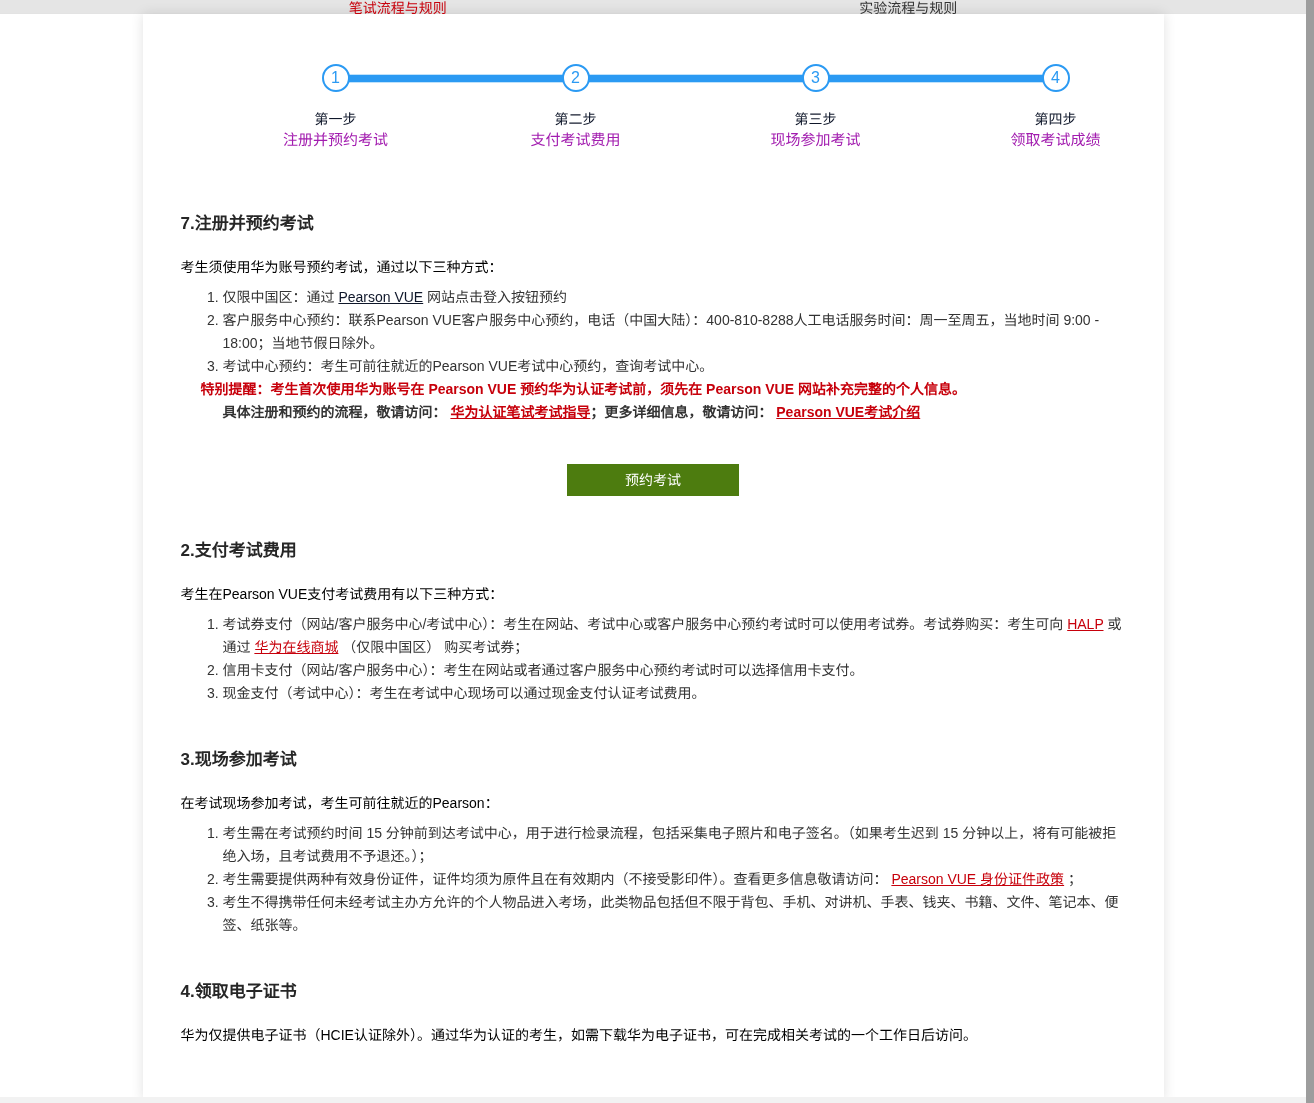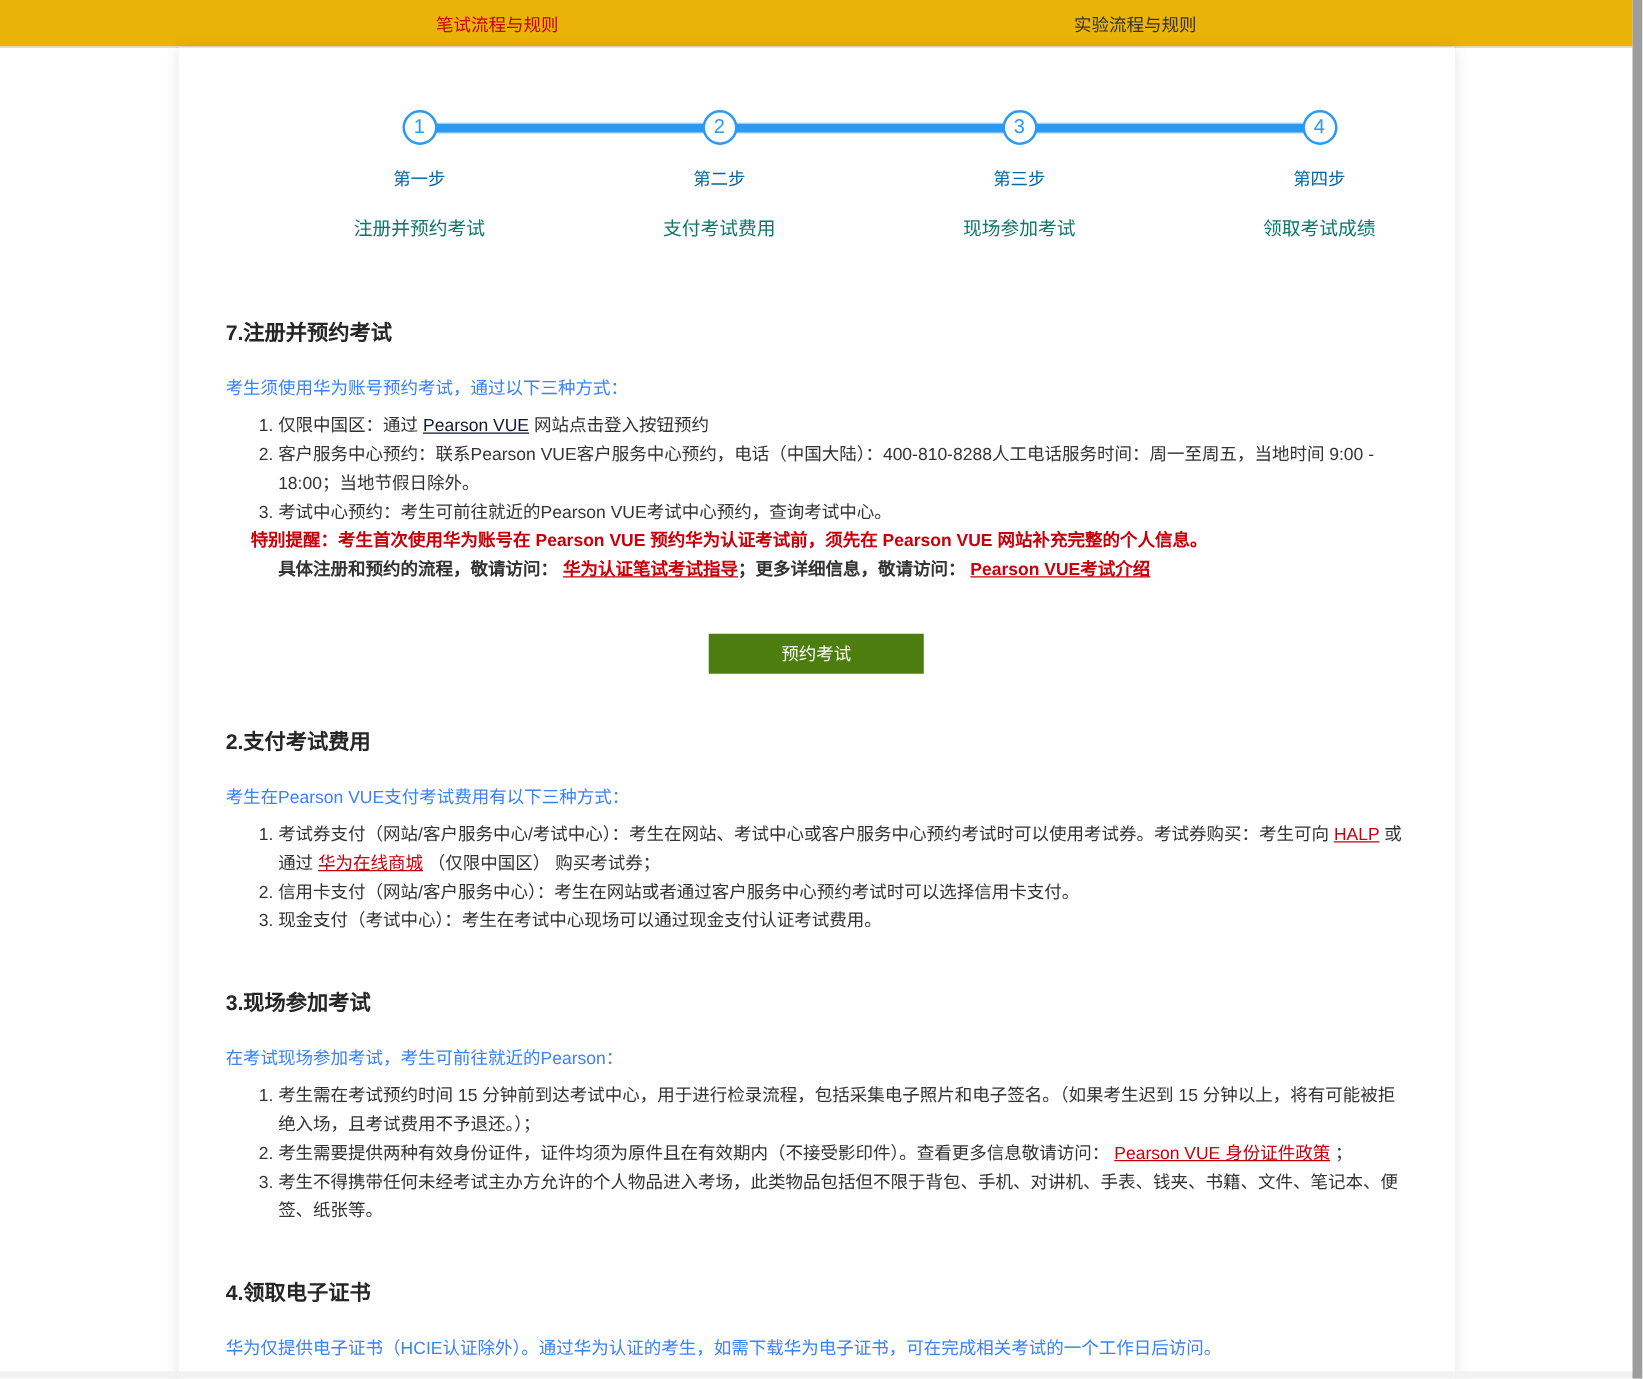--- a/index.html
+++ b/index.html
@@ -9,22 +9,22 @@
     background: #ffffff;
     color: #333333;
     font-size: 14px;
     position: relative;
   }
   .page { width: 1306px; position: relative; }
 
   
   .topbar {
     width: 100%;
-    height: 38px;
-    background: #eab308;
+    height: 14px;
+    background: #e5e5e5;
     border-bottom: 1px solid #e3e3e3;
   }
   .topbar-inner {
     width: 1021px;
     margin: 0 auto;
     height: 100%;
     display: flex;
   }
   .tab {
     flex: 1;
@@ -74,31 +74,31 @@
     margin: 0 auto;
     border: 2px solid #2b9af3;
     border-radius: 50%;
     background: #ffffff;
     color: #2b9af3;
     font-size: 16px;
     line-height: 24px;
     text-align: center;
     z-index: 2;
   }
-  .step-sub { margin-top: 16px; font-size: 14px; color: #0369a1; }
-  .step-title { margin-top: 19px; font-size: 15px; color: #0f766e; }
+  .step-sub { margin-top: 16px; font-size: 14px; color: #0f172a; }
+  .step-title { font-size: 15px; color: #a21caf; }
 
   
   .sec-heading {
     margin-top: 40px;
     font-size: 17px;
     font-weight: 700;
     color: #262626;
   }
-  .sec-intro { margin-top: 22px; line-height: 23px; color: #3b82f6; }
+  .sec-intro { margin-top: 22px; line-height: 23px; color: #000000; }
   ol.sec-list {
     margin-top: 7px;
     padding-left: 42px;
     list-style: decimal;
   }
   ol.sec-list li { line-height: 23px; color: #333333; }
   .note { line-height: 23px; font-weight: bold; }
   .note-1 { margin-left: 20px; }
   .note-2 { margin-left: 42px; }
   .txt-red { color: #c7000b; }

